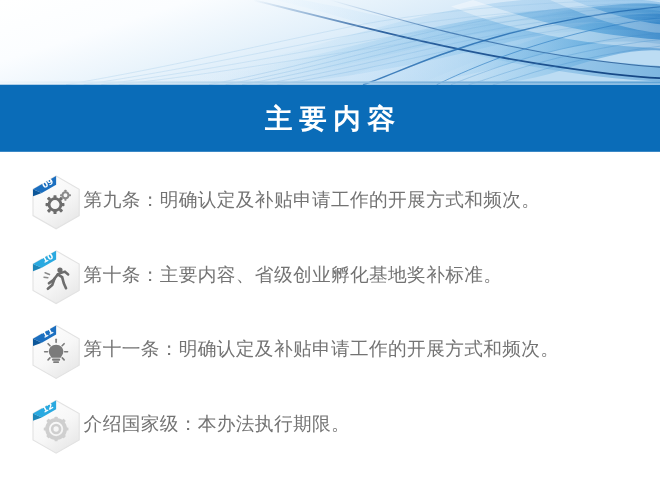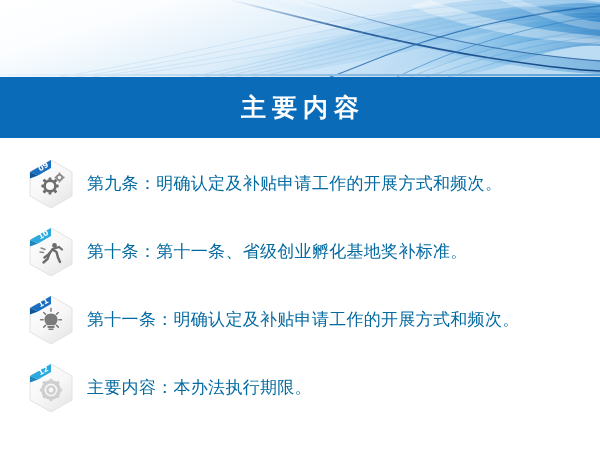--- a/index.html
+++ b/index.html
@@ -85,23 +85,23 @@
   .hex-badge {
     position: relative;
     width: 48px;
     height: 52px;
     margin-left: 27px;
     flex: 0 0 auto;
   }
   .hex-badge svg { display: block; }
 
   .bullet-text {
-    margin-left: 12px;
-    color: #0369a1;
-    font-family: Liberation Serif, serif;
+    margin-left: 1px;
+    color: #737373;
+    font-family: Liberation Mono, monospace;
     font-size: 17px;
     line-height: 1.2;
     letter-spacing: 0.3px;
     white-space: nowrap;
   }
 </style>
 </head>
 <body>
 
 <div class="slide">
@@ -241,21 +241,21 @@
             <path d="M25.5,23.5 L29.5,26 L31,31.5 L33,36" fill="none" stroke-width="2.4" stroke-linecap="round"></path>
             <path d="M22.5,27.5 L20.5,33 L16.5,36.5" fill="none" stroke-width="2.4" stroke-linecap="round"></path>
             <path d="M26,23 L32,21 L35,23.5" fill="none" stroke-width="2.2" stroke-linecap="round"></path>
             <path d="M14,22 L18,23.5 M13,26 L16.5,26.5" fill="none" stroke-width="1.4" stroke-linecap="round" opacity="0.8"></path>
           </g>
           <polygon points="3,14 24,2 24,10 11,17.5" fill="#29a9e0"></polygon>
           <polygon points="3,14 3,20.5 11,17.5" style="fill:#1e86b8"></polygon>
           <text x="13" y="13.4" font-family="DejaVu Sans, sans-serif" font-size="7.5" font-weight="bold" fill="#ffffff" transform="rotate(-29 13 13.4)">10</text>
         </svg>
       </div>
-      <div class="bullet-text">第十条：第十一条、省级创业孵化基地奖补标准。</div>
+      <div class="bullet-text">第十条：主要内容、省级创业孵化基地奖补标准。</div>
     </div>
 
     <div class="bullet-row">
       <div class="hex-badge">
         <svg width="48" height="52" viewBox="0 0 48 52" xmlns="http://www.w3.org/2000/svg">
           <defs>
             <linearGradient id="hexg3" x1="0" y1="0" x2="0.7" y2="1">
               <stop offset="0%" stop-color="#ffffff"></stop>
               <stop offset="60%" stop-color="#f7f7f7"></stop>
               <stop offset="100%" stop-color="#e8e8e8"></stop>
@@ -307,17 +307,17 @@
               <rect x="29.3" y="33.0" width="3.1" height="2.9" rx="0.6" transform="rotate(-45 30.8 34.4)"></rect>
               <rect x="29.3" y="19.2" width="3.1" height="2.9" rx="0.6" transform="rotate(45 30.8 20.6)"></rect>
               <rect x="15.6" y="33.0" width="3.1" height="2.9" rx="0.6" transform="rotate(45 17.1 34.4)"></rect>
             </g>
           </g>
           <polygon points="3,14 24,2 24,10 11,17.5" fill="#29a9e0"></polygon>
           <polygon points="3,14 3,20.5 11,17.5" style="fill:#1e86b8"></polygon>
           <text x="13" y="13.4" font-family="DejaVu Sans, sans-serif" font-size="7.5" font-weight="bold" fill="#ffffff" transform="rotate(-29 13 13.4)">12</text>
         </svg>
       </div>
-      <div class="bullet-text">主要内容：本办法执行期限。</div>
+      <div class="bullet-text">介绍国家级：本办法执行期限。</div>
     </div>
 
   </div>
 </div>
 
 </body></html>

